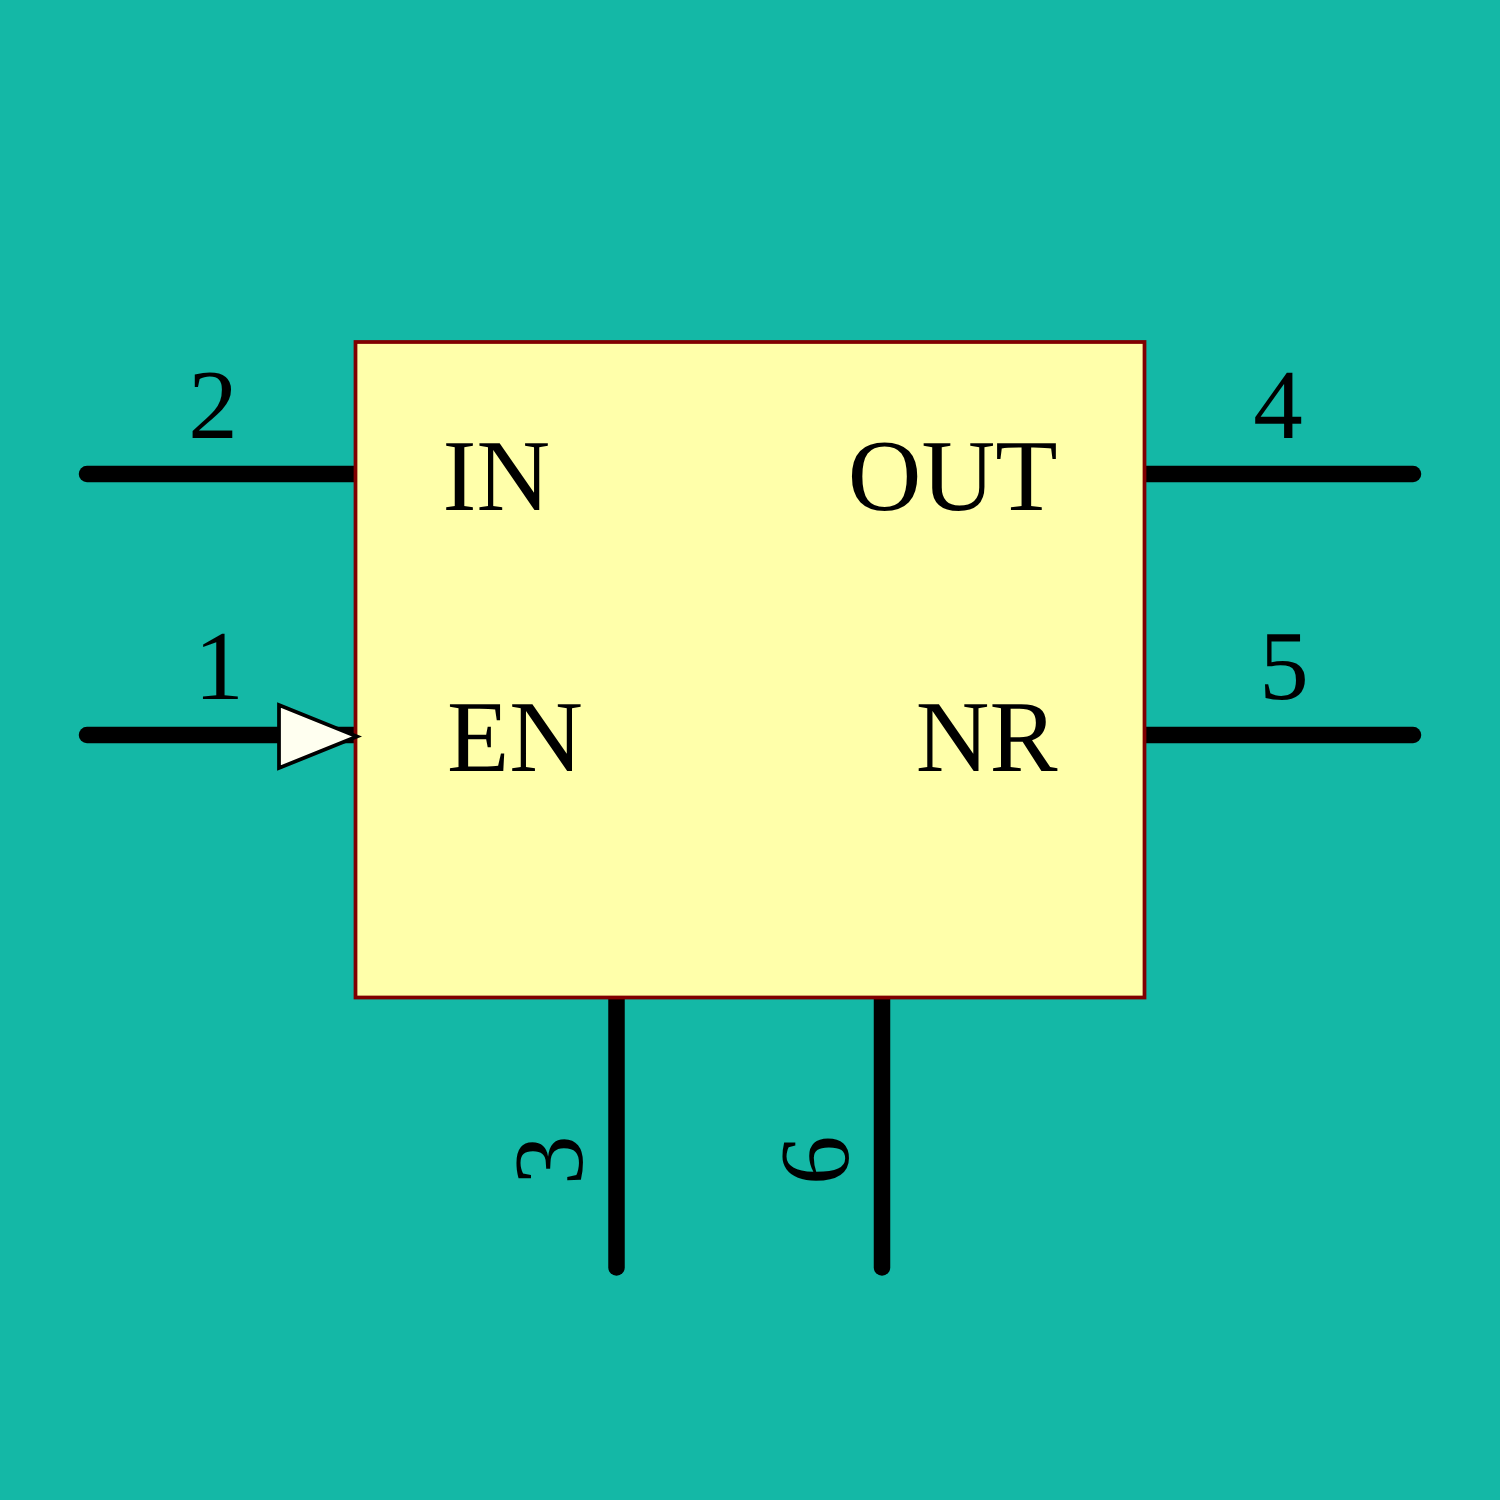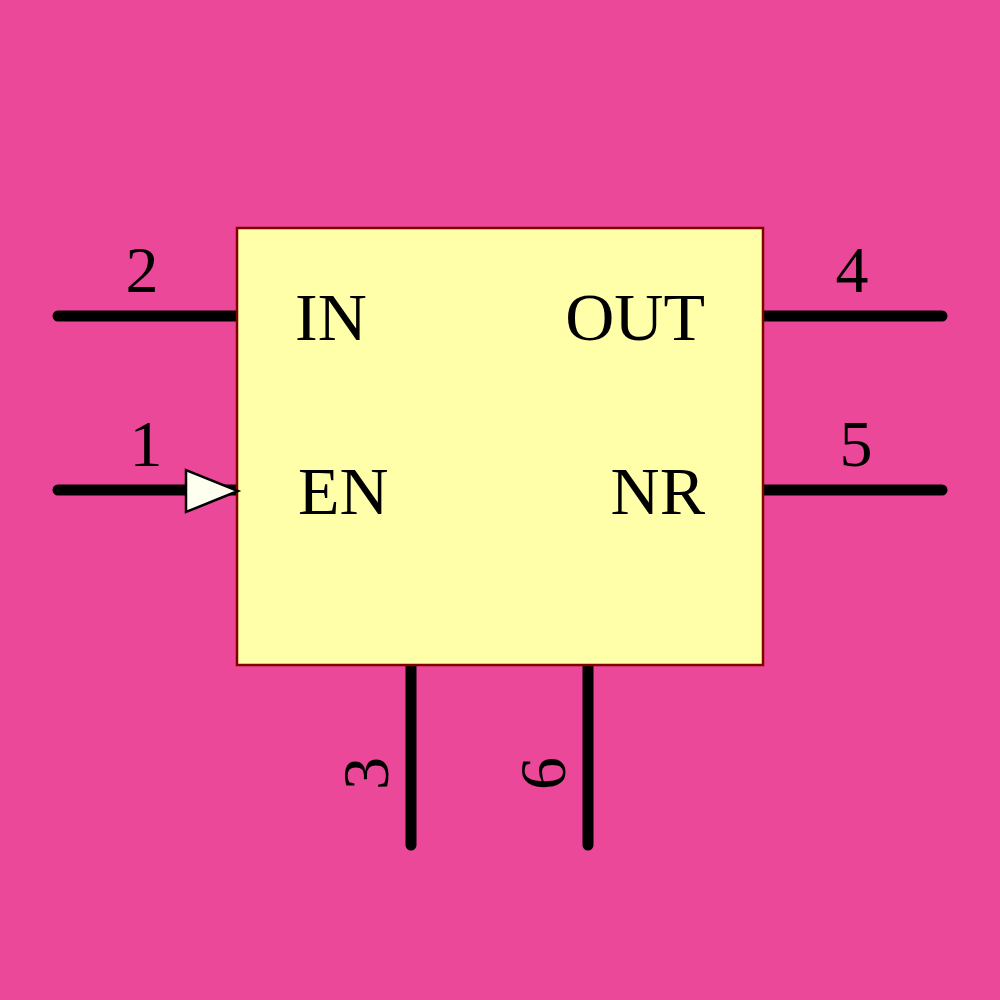--- a/index.html
+++ b/index.html
@@ -10,21 +10,21 @@
   body {
     width: 1000px;
     height: 1000px;
     font-family: "Liberation Serif", serif;
     overflow: hidden;
   }
   #symbol-canvas {
     position: relative;
     width: 1000px;
     height: 1000px;
-    background: #ec4899;
+    background: #14b8a6;
   }
   #symbol-svg {
     position: absolute;
     top: 0;
     left: 0;
     width: 1000px;
     height: 1000px;
     display: block;
   }
   .port-label {

